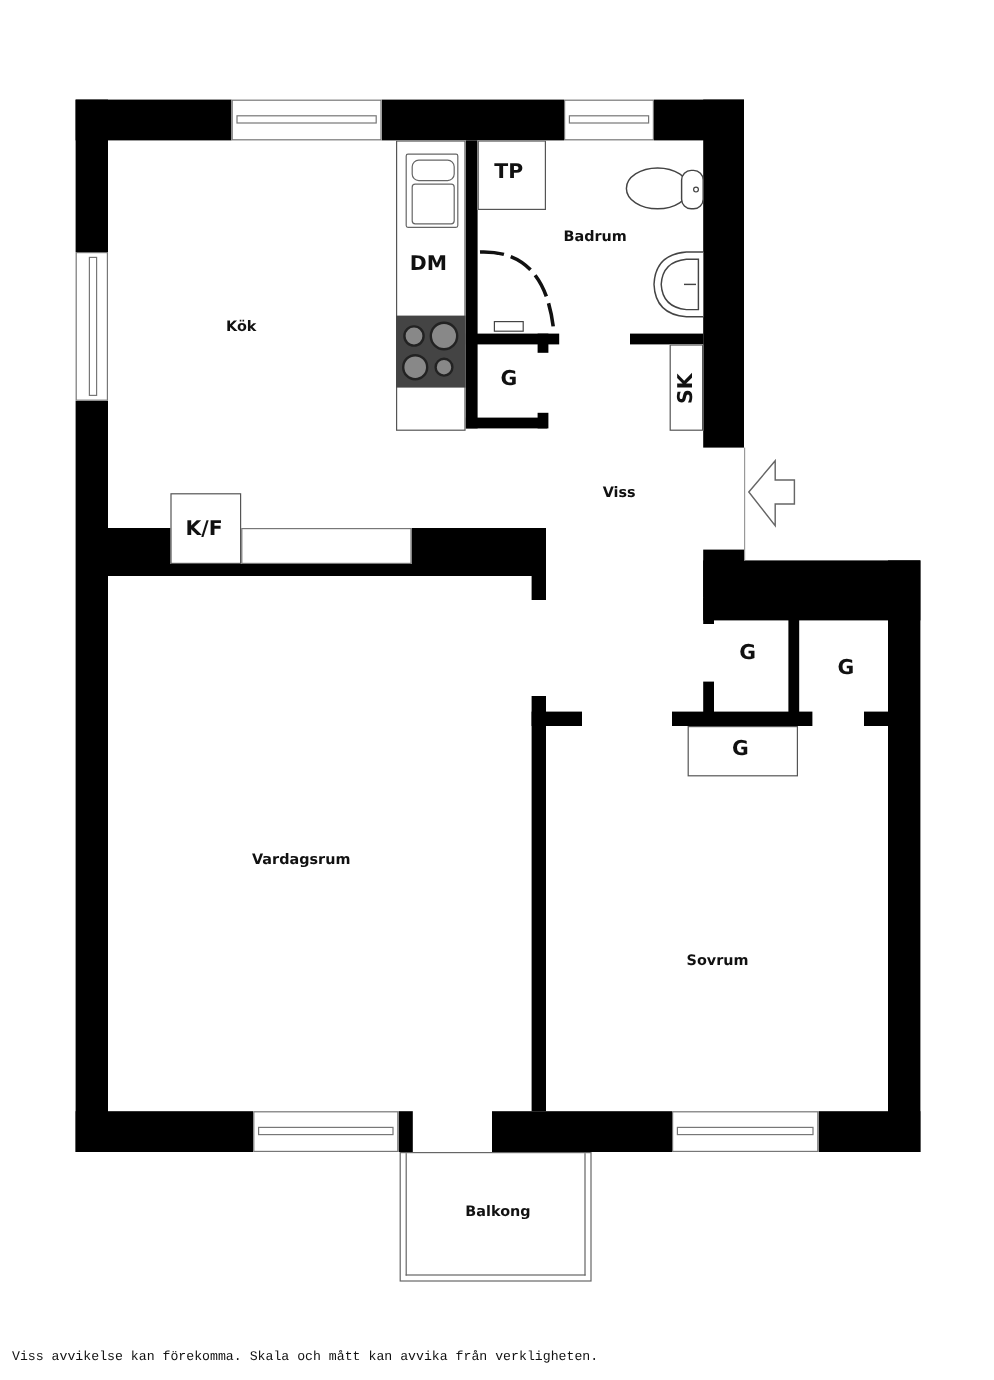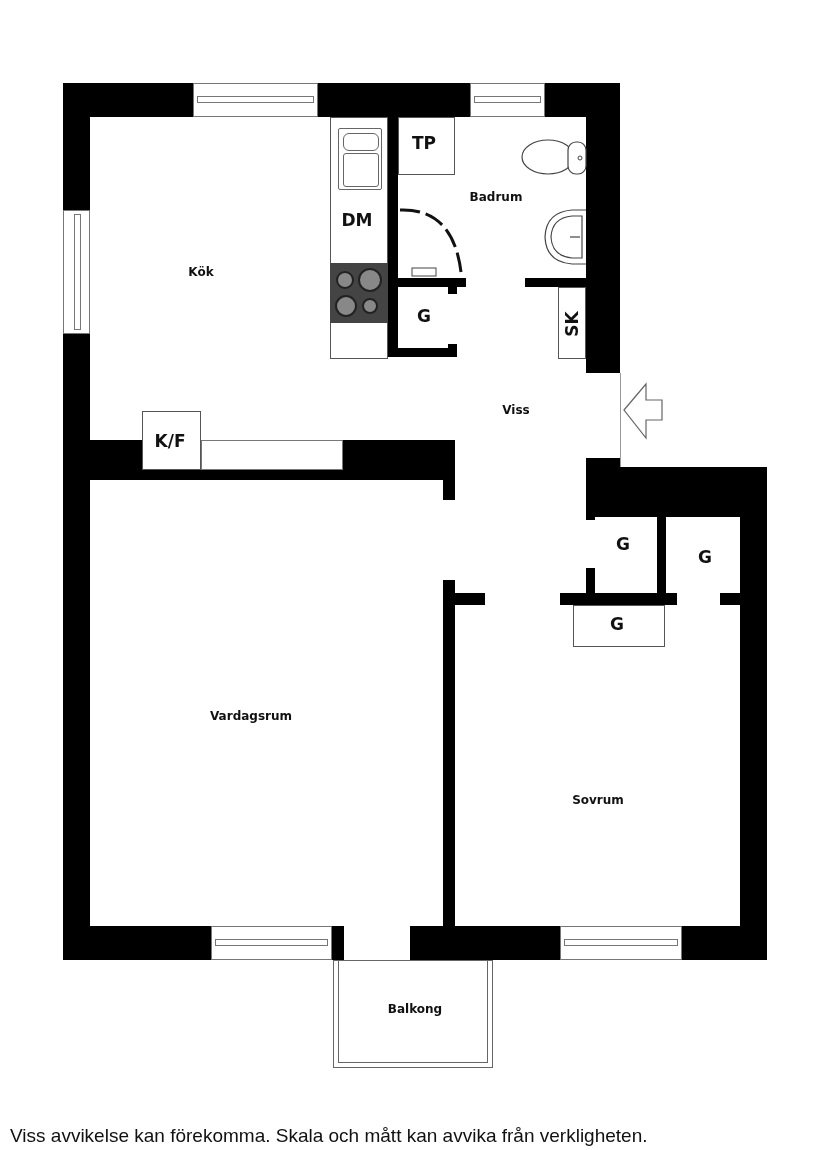--- a/index.html
+++ b/index.html
@@ -3,21 +3,21 @@
 <meta charset="utf-8">
 <style>
   html,body{margin:0;padding:0;background:#fff;}
   body{width:828px;height:1150px;position:relative;overflow:hidden;font-family:"DejaVu Sans",sans-serif;}
   .w{position:absolute;background:#000;}
   .box{position:absolute;border:1px solid #555;background:#fff;box-sizing:border-box;}
   .win{position:absolute;background:#fff;border:1px solid #777;box-sizing:border-box;}
   .win .inner{position:absolute;border:1px solid #777;box-sizing:border-box;}
   .lbl{position:absolute;font-weight:bold;font-size:12px;color:#111;white-space:nowrap;transform:translate(-50%,-50%);}
   .small{font-size:17px;}
-  .foot{position:absolute;left:10px;top:1125px;font-family:Liberation Sans, sans-serif;font-size:19px;color:#111;}
+  .foot{position:absolute;left:10px;top:1125px;font-family:Liberation Mono, monospace;font-size:11px;color:#111;}
   svg{position:absolute;overflow:visible;}
 </style>
 </head>
 <body>
 
 <div>
 
   <div class="w" style="left:63px;top:83px;width:130px;height:34px;"></div>
   <div class="w" style="left:318px;top:83px;width:152px;height:34px;"></div>
   <div class="w" style="left:545px;top:83px;width:75px;height:34px;"></div>

